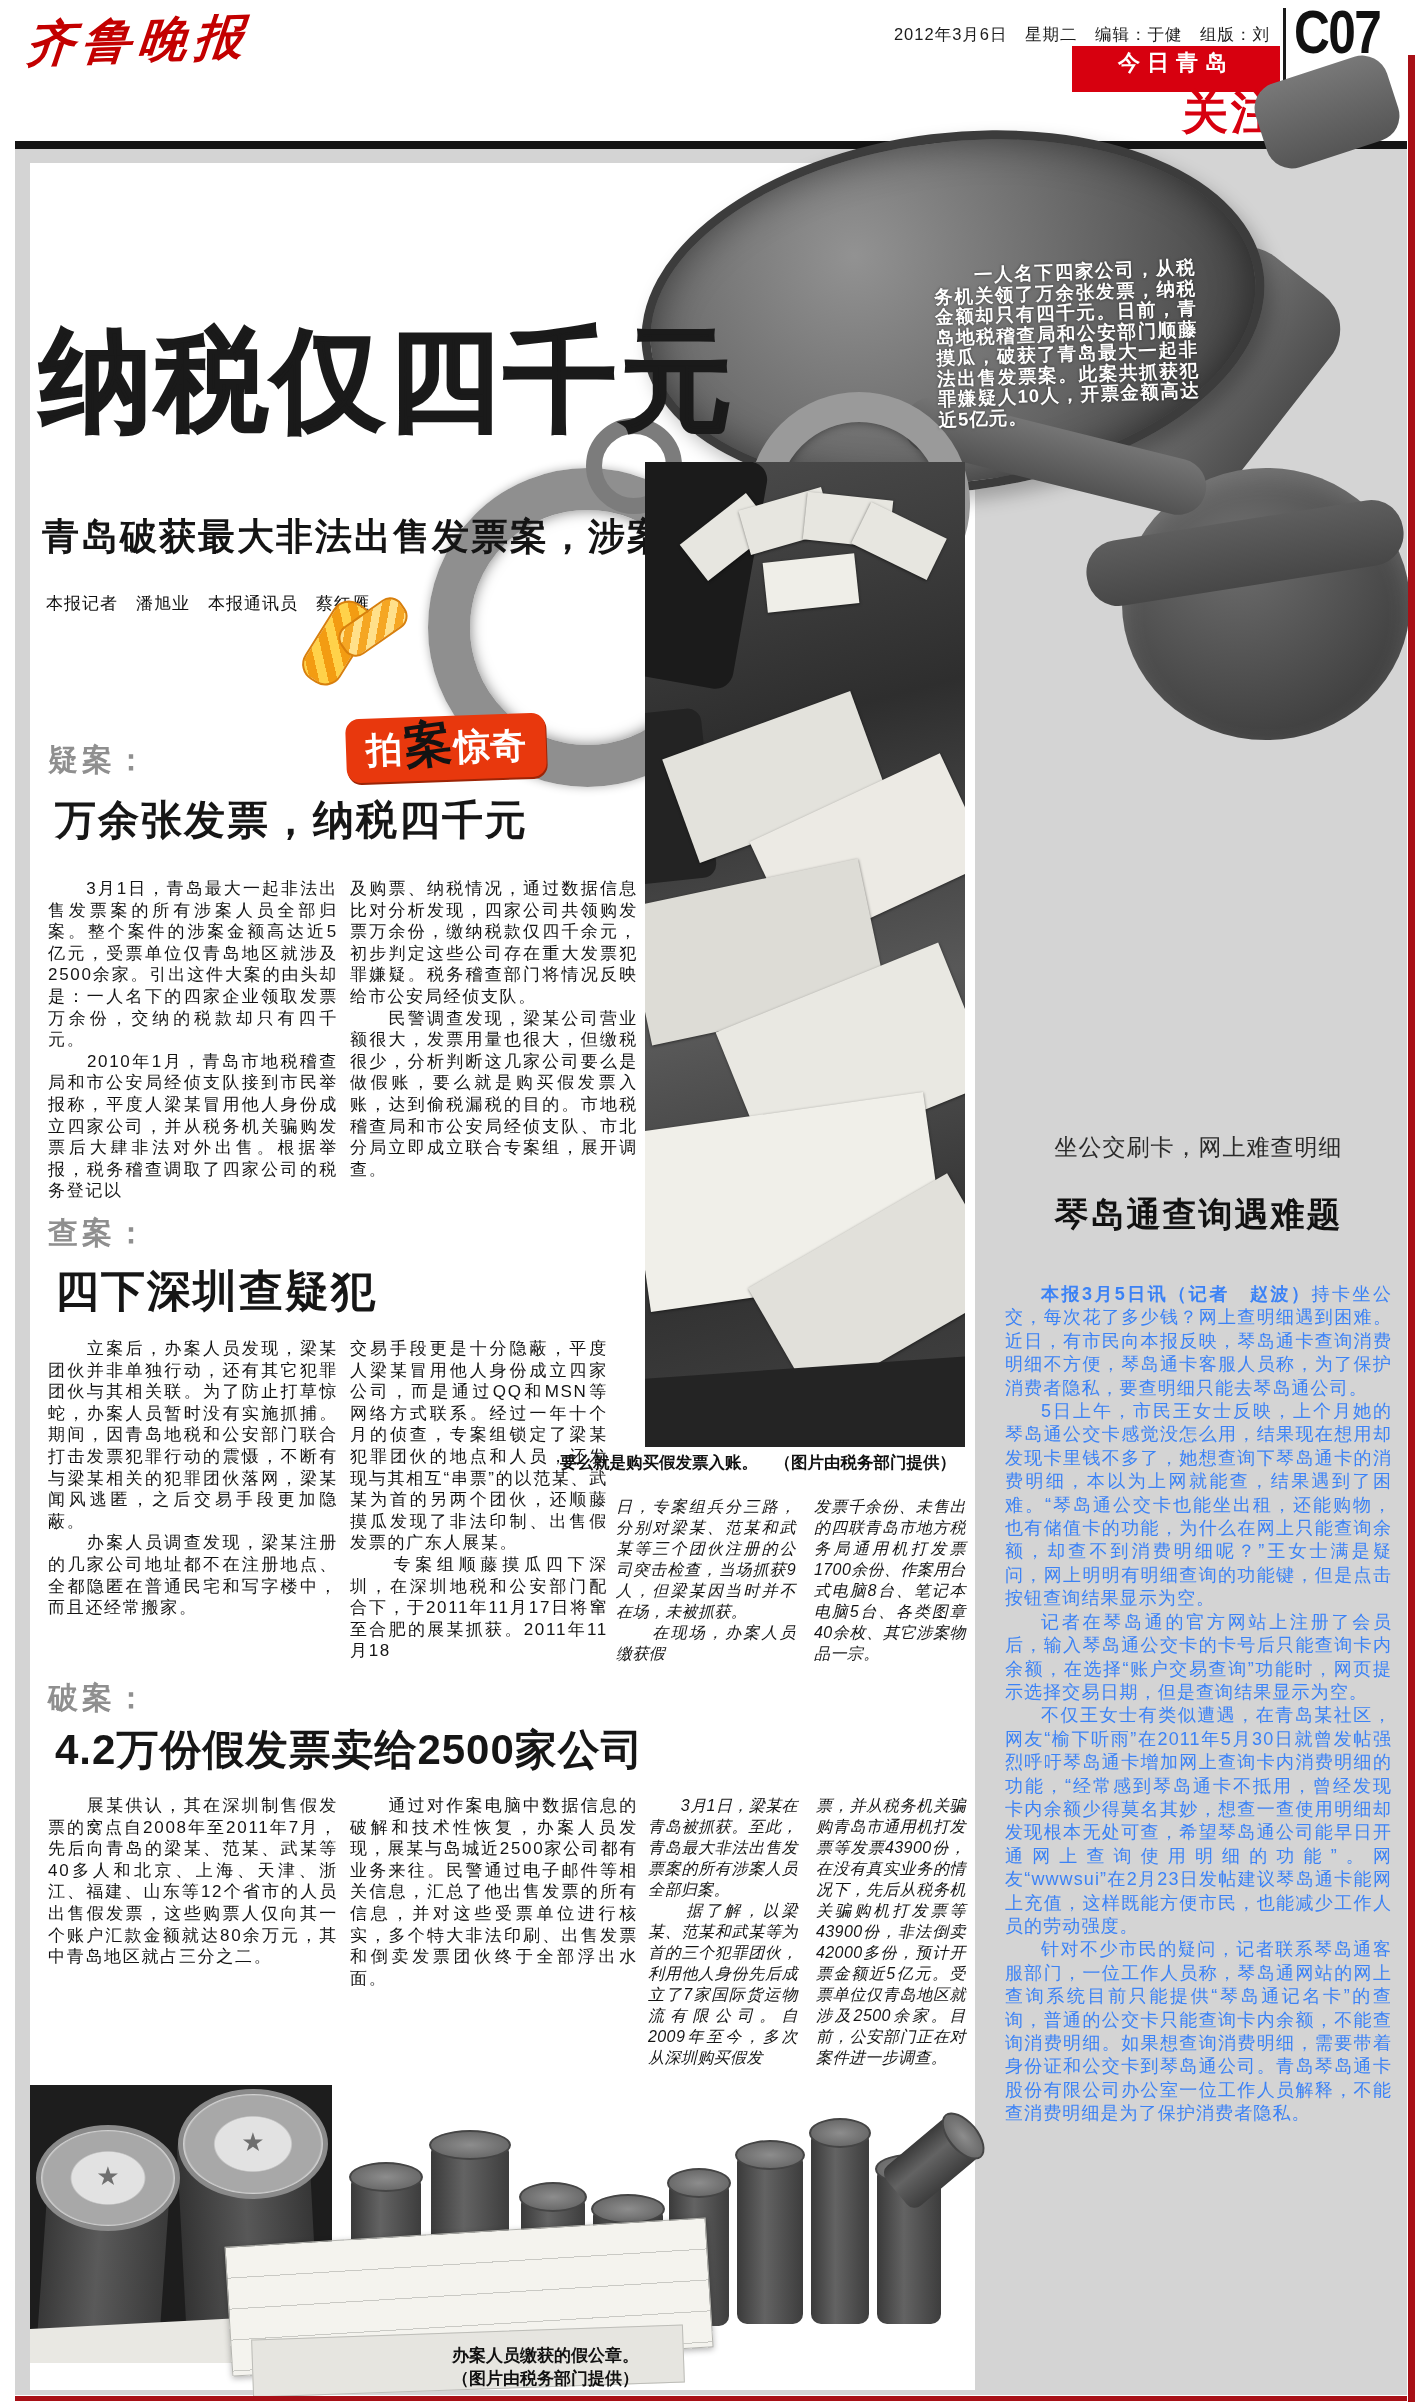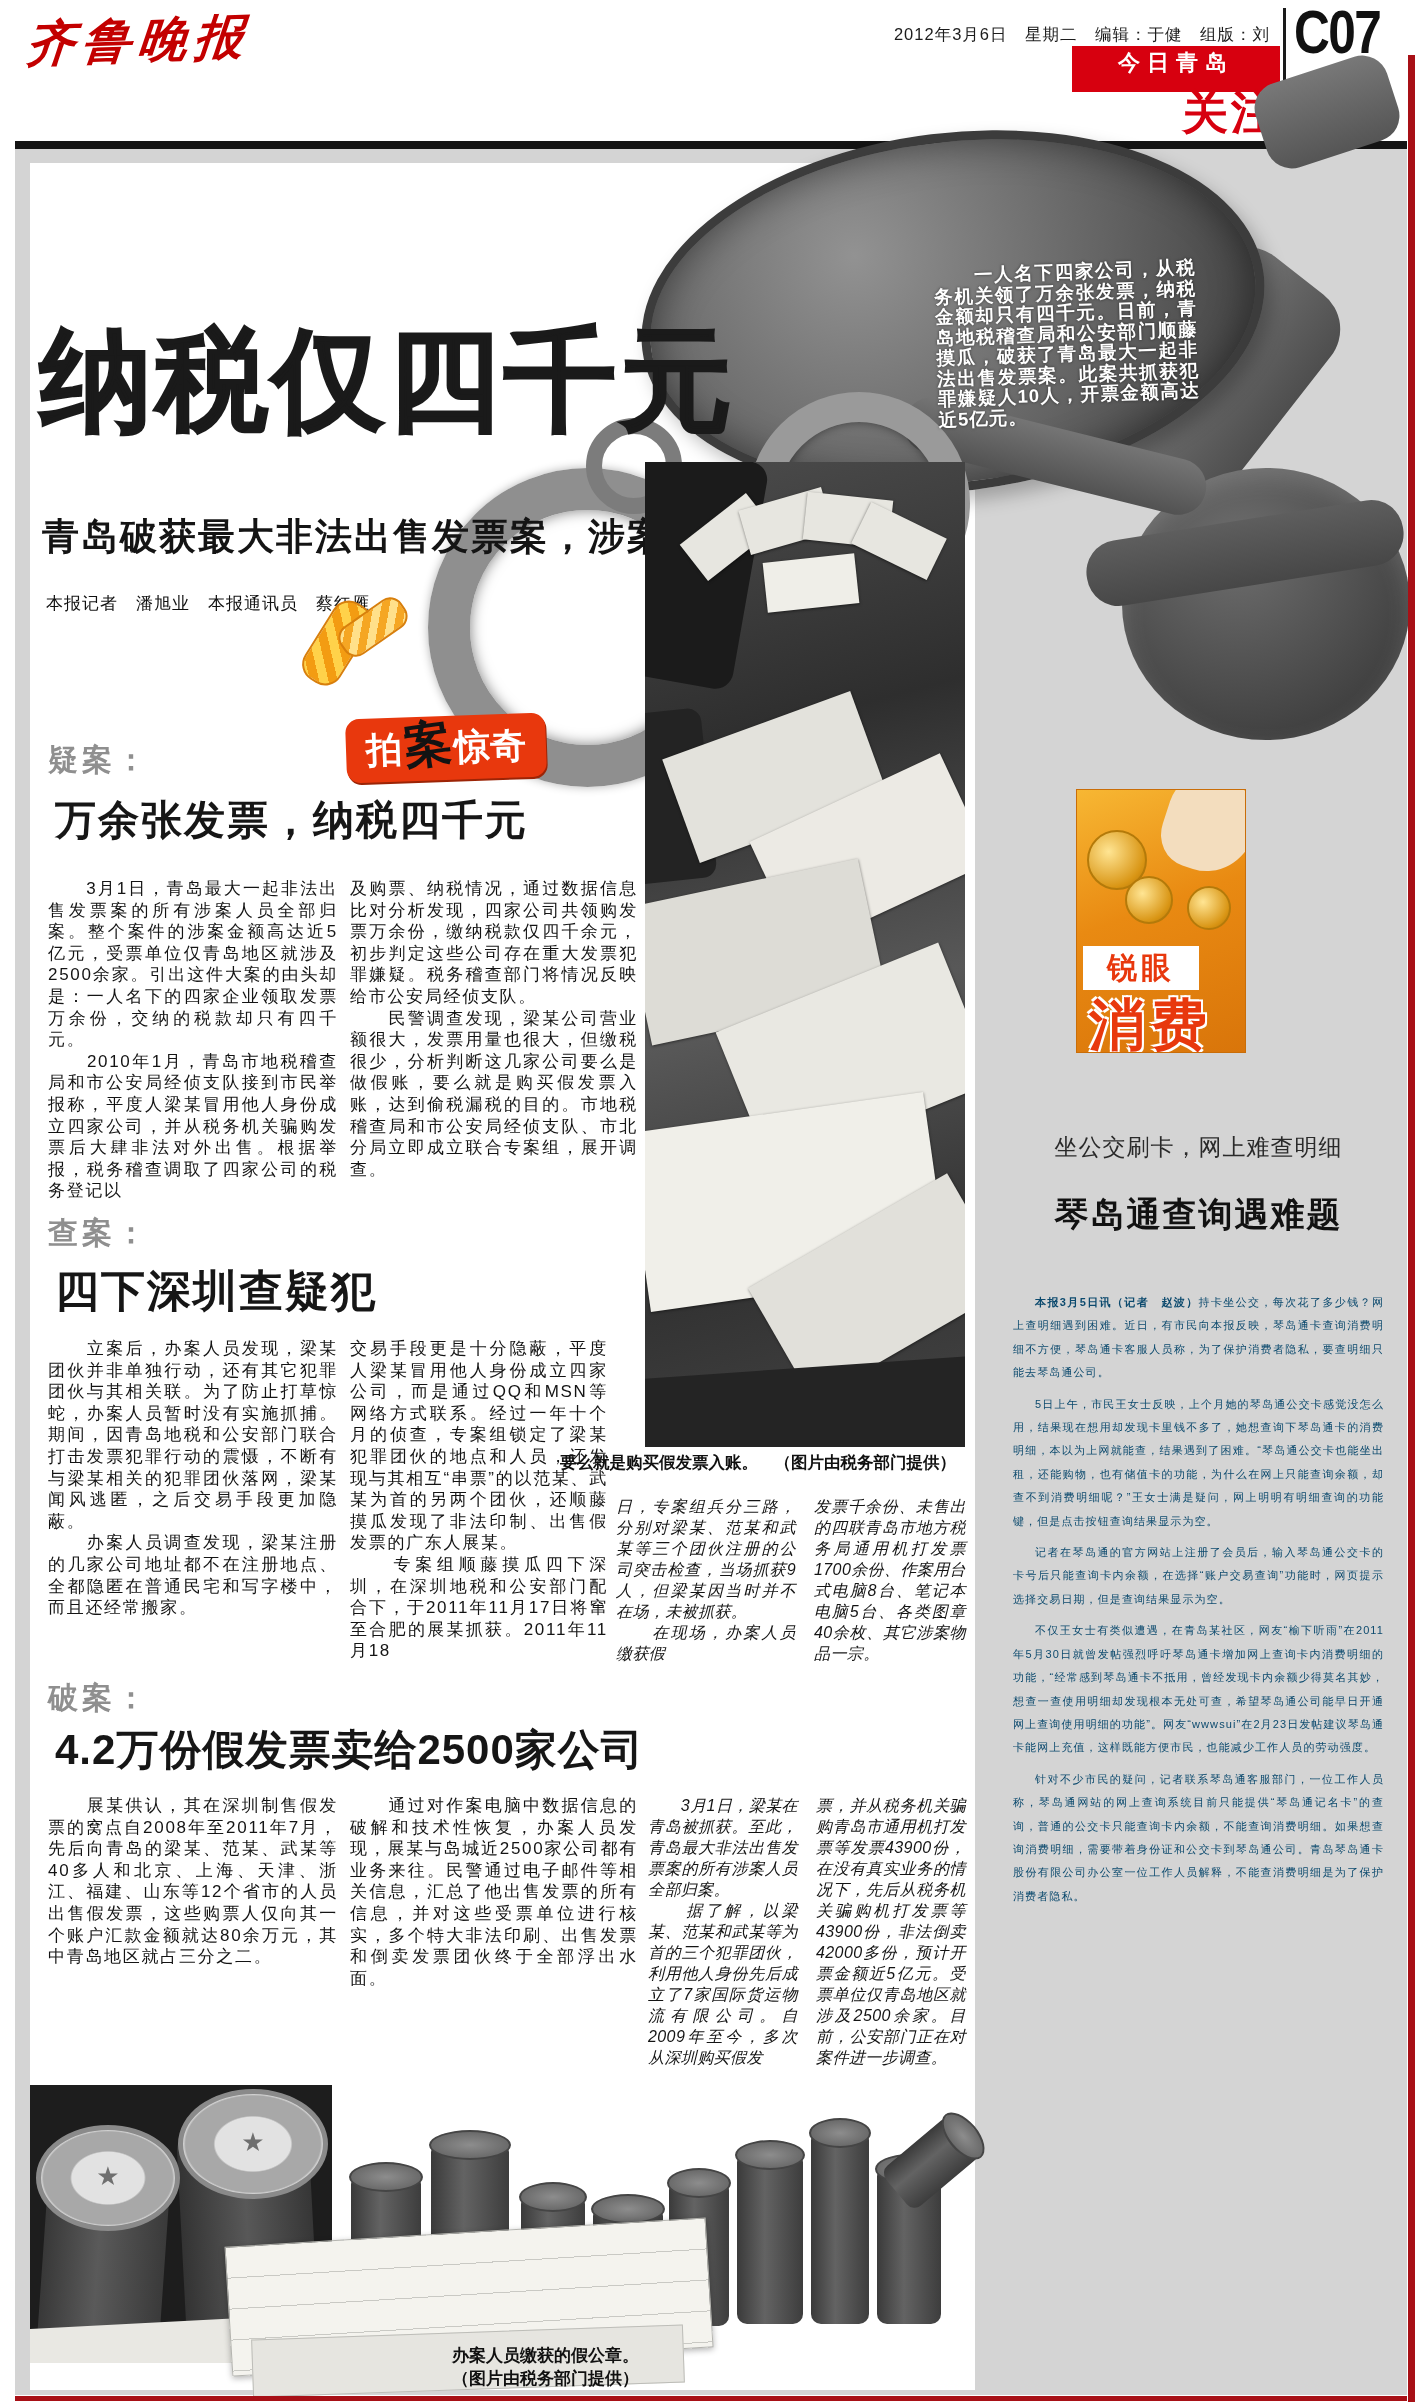--- a/index.html
+++ b/index.html
@@ -90,21 +90,21 @@
   .ad .coin1{left:10px;top:40px;width:56px;height:56px;}
   .ad .coin2{left:48px;top:86px;width:44px;height:44px;}
   .ad .coin3{left:110px;top:96px;width:40px;height:40px;}
   .ad .strip{position:absolute;left:6px;top:156px;width:116px;height:44px;background:#ffffff;display:flex;align-items:center;justify-content:center;}
   .ad .strip span{font-size:30px;font-weight:900;color:#e8380d;letter-spacing:4px;}
   .ad .big{position:absolute;left:12px;top:198px;font-size:56px;font-weight:900;color:#e8380d;letter-spacing:6px;
       text-shadow:-2px -2px 0 #fff,2px -2px 0 #fff,-2px 2px 0 #fff,2px 2px 0 #fff;}
   .kicker{left:1005px;top:1132px;width:387px;text-align:center;font-size:23px;color:#2a2a2a;letter-spacing:1px;}
   .side-headline{left:1005px;top:1192px;width:387px;text-align:center;font-size:34px;font-weight:900;color:#121212;letter-spacing:2px;}
   .side-body{left:1005px;top:1283px;width:387px;}
-  .side-body p{margin:8px;text-indent:2em;font-size:11px;line-height:23.4px;letter-spacing:1.1px;text-align:justify;color:#0c4a6e;}
+  .side-body p{margin:0;text-indent:2em;font-size:18px;line-height:23.4px;letter-spacing:1.1px;text-align:justify;color:#3b82f6;}
   .side-body b{font-weight:bold;}
 
   
   .stampsL{left:30px;top:2085px;width:302px;height:278px;background:#1d1d1d;overflow:hidden;}
   .stampsL .body1{position:absolute;left:12px;top:80px;width:122px;height:210px;background:linear-gradient(90deg,#383838,#5a5a5a 45%,#3a3a3a);border-radius:18px;transform:rotate(4deg);}
   .stampsL .body2{position:absolute;left:152px;top:44px;width:132px;height:230px;background:linear-gradient(90deg,#333,#585858 50%,#363636);border-radius:18px;transform:rotate(-3deg);}
   .face{position:absolute;border-radius:50%;border:5px solid #8a8a8a;
       background:radial-gradient(ellipse at center,#e2e2e2 0 38%,#a8a8a8 40% 68%,#d0d0d0 70%);}
   .face::after{content:"★";position:absolute;left:50%;top:50%;transform:translate(-50%,-55%);color:#6f6f6f;font-size:26px;}
   .faceA{left:6px;top:40px;width:134px;height:96px;}
@@ -199,30 +199,20 @@
   <div class="abs cap photo-caption">要么就是购买假发票入账。　（图片由税务部门提供）</div>
 
   <div class="abs sec-label" style="left:48px;top:1678px;">破案：</div>
   <div class="abs sec-title" style="left:55px;top:1722px;font-size:42px;letter-spacing:1px;">4.2万份假发票卖给2500家公司</div>
   <div class="abs bodycol" style="left:48px;top:1795px;width:290px;">　　展某供认，其在深圳制售假发票的窝点自2008年至2011年7月，先后向青岛的梁某、范某、武某等40多人和北京、上海、天津、浙江、福建、山东等12个省市的人员出售假发票，这些购票人仅向其一个账户汇款金额就达80余万元，其中青岛地区就占三分之二。</div>
   <div class="abs bodycol" style="left:350px;top:1795px;width:288px;">　　通过对作案电脑中数据信息的破解和技术性恢复，办案人员发现，展某与岛城近2500家公司都有业务来往。民警通过电子邮件等相关信息，汇总了他出售发票的所有信息，并对这些受票单位进行核实，多个特大非法印刷、出售发票和倒卖发票团伙终于全部浮出水面。</div>
   <div class="abs bodycol narrowcol" style="left:648px;top:1795px;width:150px;">　　3月1日，梁某在青岛被抓获。至此，青岛最大非法出售发票案的所有涉案人员全部归案。
 　　据了解，以梁某、范某和武某等为首的三个犯罪团伙，利用他人身份先后成立了7家国际货运物流有限公司。自2009年至今，多次从深圳购买假发</div>
   <div class="abs bodycol narrowcol" style="left:816px;top:1795px;width:150px;">票，并从税务机关骗购青岛市通用机打发票等发票43900份，在没有真实业务的情况下，先后从税务机关骗购机打发票等43900份，非法倒卖42000多份，预计开票金额近5亿元。受票单位仅青岛地区就涉及2500余家。目前，公安部门正在对案件进一步调查。</div>
 
-  <div class="abs ad">
-    <div class="hand"></div>
-    <div class="coin coin1"></div>
-    <div class="coin coin2"></div>
-    <div class="coin coin3"></div>
-    <div class="strip">
-      <span>锐眼</span>
-    </div>
-    <div class="big">消费</div>
-  </div>
 
   <div class="abs kicker">坐公交刷卡，网上难查明细</div>
   <div class="abs side-headline">琴岛通查询遇难题</div>
   <div class="abs side-body">
     <p><b>本报3月5日讯（记者　赵波）</b><span>持卡坐公交，每次花了多少钱？网上查明细遇到困难。近日，有市民向本报反映，琴岛通卡查询消费明细不方便，琴岛通卡客服人员称，为了保护消费者隐私，要查明细只能去琴岛通公司。</span></p>
     <p>5日上午，市民王女士反映，上个月她的琴岛通公交卡感觉没怎么用，结果现在想用却发现卡里钱不多了，她想查询下琴岛通卡的消费明细，本以为上网就能查，结果遇到了困难。“琴岛通公交卡也能坐出租，还能购物，也有储值卡的功能，为什么在网上只能查询余额，却查不到消费明细呢？”王女士满是疑问，网上明明有明细查询的功能键，但是点击按钮查询结果显示为空。</p>
     <p>记者在琴岛通的官方网站上注册了会员后，输入琴岛通公交卡的卡号后只能查询卡内余额，在选择“账户交易查询”功能时，网页提示选择交易日期，但是查询结果显示为空。</p>
     <p>不仅王女士有类似遭遇，在青岛某社区，网友“榆下听雨”在2011年5月30日就曾发帖强烈呼吁琴岛通卡增加网上查询卡内消费明细的功能，“经常感到琴岛通卡不抵用，曾经发现卡内余额少得莫名其妙，想查一查使用明细却发现根本无处可查，希望琴岛通公司能早日开通网上查询使用明细的功能”。网友“wwwsui”在2月23日发帖建议琴岛通卡能网上充值，这样既能方便市民，也能减少工作人员的劳动强度。</p>
     <p>针对不少市民的疑问，记者联系琴岛通客服部门，一位工作人员称，琴岛通网站的网上查询系统目前只能提供“琴岛通记名卡”的查询，普通的公交卡只能查询卡内余额，不能查询消费明细。如果想查询消费明细，需要带着身份证和公交卡到琴岛通公司。青岛琴岛通卡股份有限公司办公室一位工作人员解释，不能查消费明细是为了保护消费者隐私。</p>
   </div>

